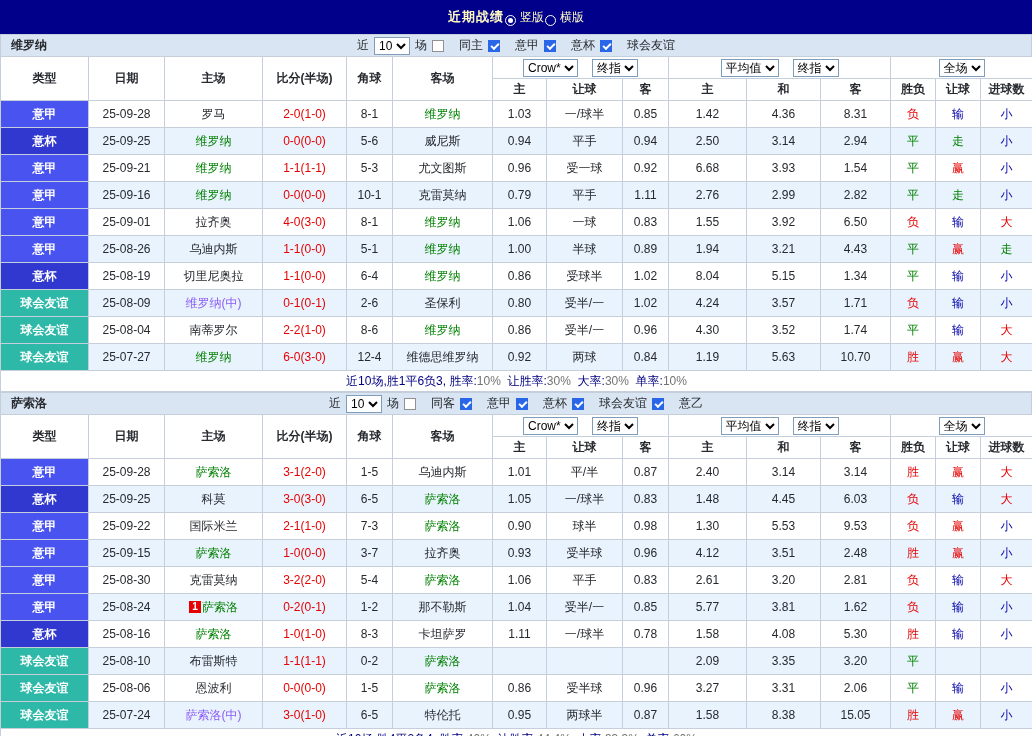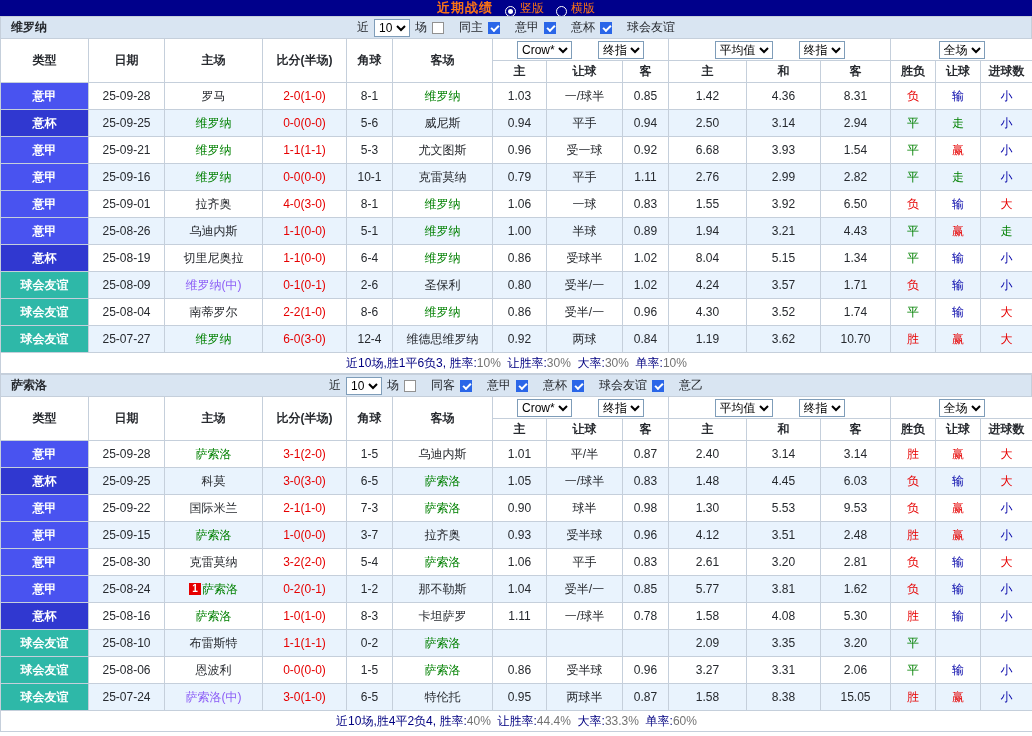--- a/index.html
+++ b/index.html
@@ -1,34 +1,34 @@
 <!DOCTYPE html>
 <html><head>
 <meta charset="utf-8">
 <style>
   *{box-sizing:border-box;margin:0;padding:0}
   html,body{width:1032px}
   body{background:#fff;font-family:"Liberation Sans","DejaVu Sans",sans-serif;font-size:12px;color:#26292e}
-  .titlebar{height:16px;background:#00008b;color:#f97316;display:flex;align-items:center;justify-content:center;gap:12px}
+  .titlebar{height:34px;background:#00008b;color:#fef9c3;display:flex;align-items:center;justify-content:center;gap:1px}
   .title{font-weight:bold;font-size:13px;letter-spacing:1px}
   .radiolab{display:inline-flex;align-items:flex-end;gap:4px;cursor:pointer;font-size:12px}
   .radio{width:11px;height:11px;border:1px solid #fff;border-radius:50%;position:relative;display:inline-block}
   .radio.sel::after{content:"";position:absolute;left:2px;top:2px;right:2px;bottom:2px;border-radius:50%;background:#fff}
   .teambar{height:22px;background:#d9e5f2;border:1px solid #c5cfdb;border-bottom:none;display:flex;align-items:center;position:relative}
   .teamname{position:absolute;left:10px;font-weight:bold}
   .filters{margin:0 auto;display:flex;align-items:center;gap:5px}
   select{height:18px;font-size:12px;border:1px solid #7f9db9;background:#fff;font-family:inherit}
   .cblab{display:inline-flex;align-items:center;gap:15px;cursor:pointer}
   .cb{width:12px;height:12px;border:1px solid #919191;background:#fff;position:relative;display:inline-block}
   .cb.on{background:#2a66e8;border-color:#2a66e8}
   .cb.on::after{content:"";position:absolute;left:2px;top:2px;width:6px;height:3px;border-left:2px solid #fff;border-bottom:2px solid #fff;transform:rotate(-45deg)}
   table.grid{border-collapse:collapse;width:1032px;table-layout:fixed}
   .grid th,.grid td{border:1px solid #c5cfdb;text-align:center;white-space:nowrap;overflow:hidden;padding:0}
   .grid th{height:22px;font-weight:bold;background:#fff;font-size:12px}
-  .grid th select{font-weight:normal;margin:0 13px}
+  .grid th select{font-weight:normal;margin:0 7px}
   .grid td{height:27px}
   tr.alt td{background:#e9f3fd}
   td.league{color:#fff;font-weight:bold}
   td.focus{color:#008000}
   td.mid{color:#8b5cf6}
   td.plain{color:#26292e}
   td.score{color:#e60000}
   .res-red{color:#e60000}
   .res-green{color:#008000}
   .res-blue{color:#0000a8}
@@ -279,21 +279,21 @@
             <td class="league" style="background: rgb(46, 184, 168);">球会友谊</td>
             <td class="plain">25-07-27</td>
             <td class="focus"><span>维罗纳</span></td>
             <td class="score">6-0(3-0)</td>
             <td class="plain">12-4</td>
             <td class="plain"><span>维德思维罗纳</span></td>
             <td class="plain">0.92</td>
             <td class="plain">两球</td>
             <td class="plain">0.84</td>
             <td class="plain">1.19</td>
-            <td class="plain">3.62</td>
+            <td class="plain">5.63</td>
             <td class="plain">10.70</td>
             <td class="res-red">胜</td>
             <td class="res-red">赢</td>
             <td class="res-red">大</td>
           </tr>
           <tr class="sumrow">
             <td colspan="15"><span class="navytxt">近10场,胜1平6负3, 胜率:</span><span class="redtxt">10%</span><span class="navytxt">  让胜率:</span><span class="redtxt">30%</span><span class="navytxt">  大率:</span><span class="redtxt">30%</span><span class="navytxt">  单率:</span><span class="redtxt">10%</span></td>
           </tr>
         </tbody>
       </table>

